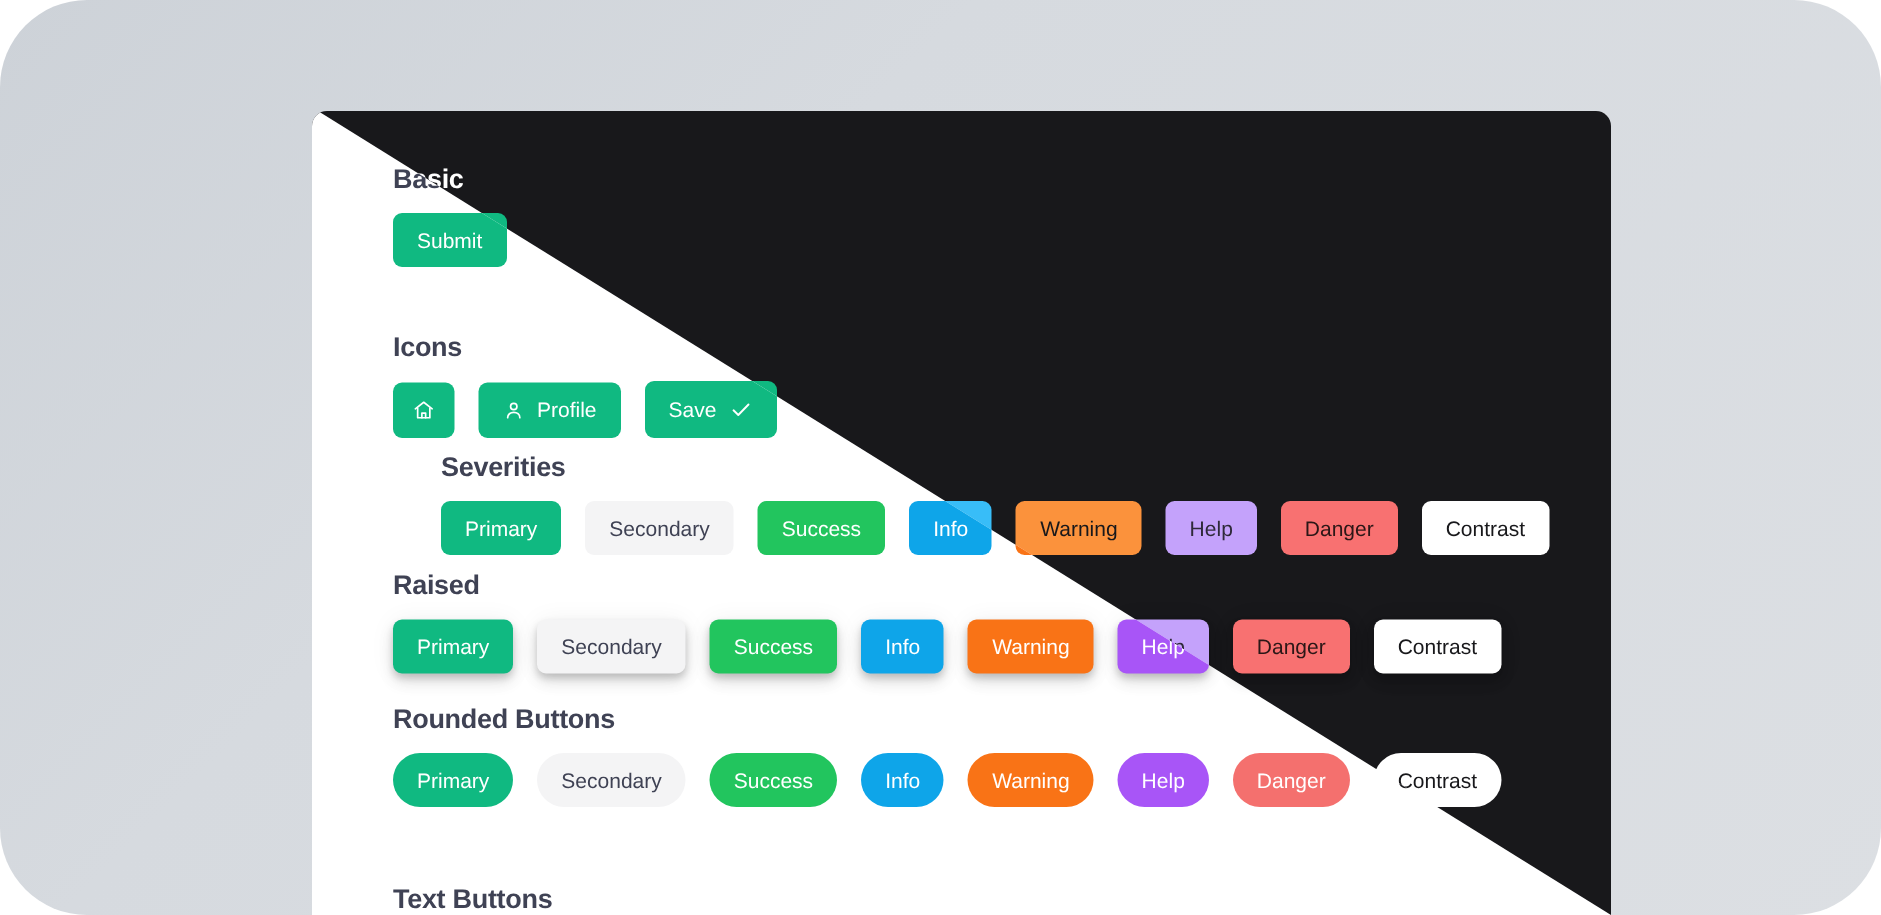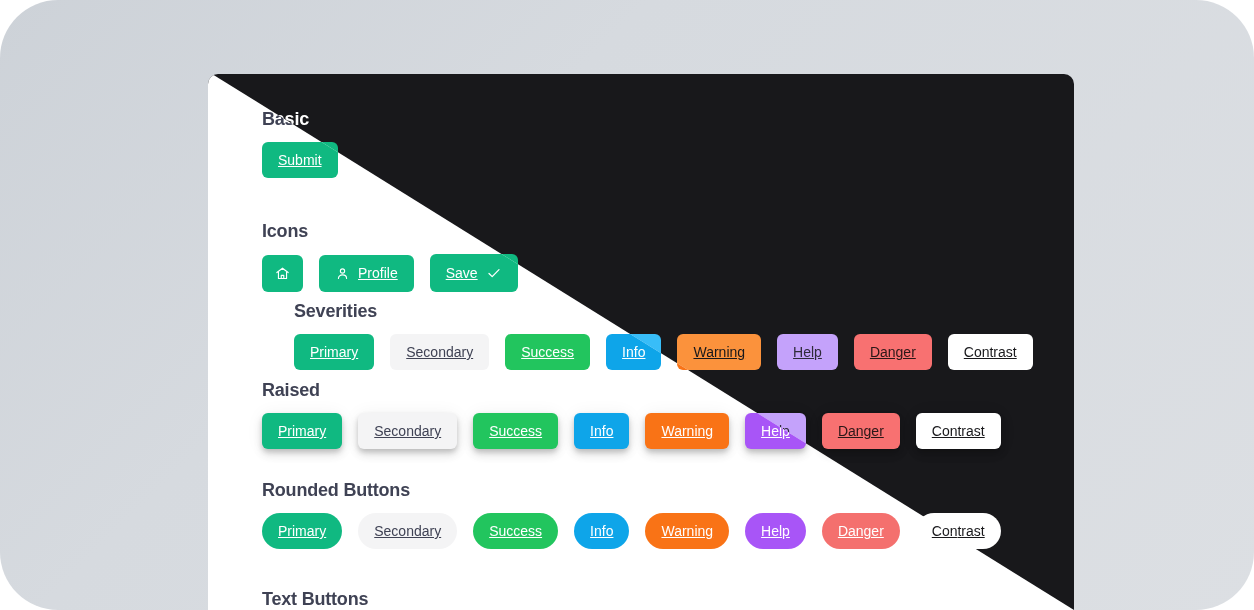--- a/index.html
+++ b/index.html
@@ -46,21 +46,20 @@
 
   .row{display:flex;align-items:center;gap:16px;}
 
   .btn{
     border:none;outline:none;cursor:pointer;
     font-family:"Liberation Sans", sans-serif;
     font-size:14px;line-height:1;
     padding:11px 16px;border-radius:6px;
     display:inline-flex;align-items:center;justify-content:center;gap:8px;
     white-space:nowrap;
-    text-decoration:underline;
   }
   .btn.rounded{border-radius:999px;}
   .btn.raised{box-shadow:0 3px 5px rgba(0,0,0,.16),0 1px 18px rgba(0,0,0,.06),0 6px 10px rgba(0,0,0,.10);}
   .btn.icon-only{padding:11px 13px;}
 
   
   .dark .p-primary  {background:#10b981;color:#ffffff;}
   .dark .p-secondary{background:#f4f4f5;color:#3f4254;}
   .dark .p-success  {background:#22c55e;color:#ffffff;}
   .dark .p-info     {background:#38bdf8;color:#18181b;}
@@ -80,21 +79,21 @@
   .light .p-contrast {background:#ffffff;color:#18181b;}
 
   .icon{display:inline-flex;align-items:center;justify-content:center;}
   .icon svg{display:block;}
 
   
   .s-basic   {top:34px;}
   .s-icons   {top:146px;}
   .s-sev     {top:226px;margin-left:32px;}
   .s-raised  {top:305px;}
-  .s-round   {top:405px;}
+  .s-round   {top:394px;}
   .s-text    {top:514px;}
 </style>
 </head>
 <body>
 
 <div class="stage">
 
   <div class="page-backdrop"></div>
 
   <div class="card">

